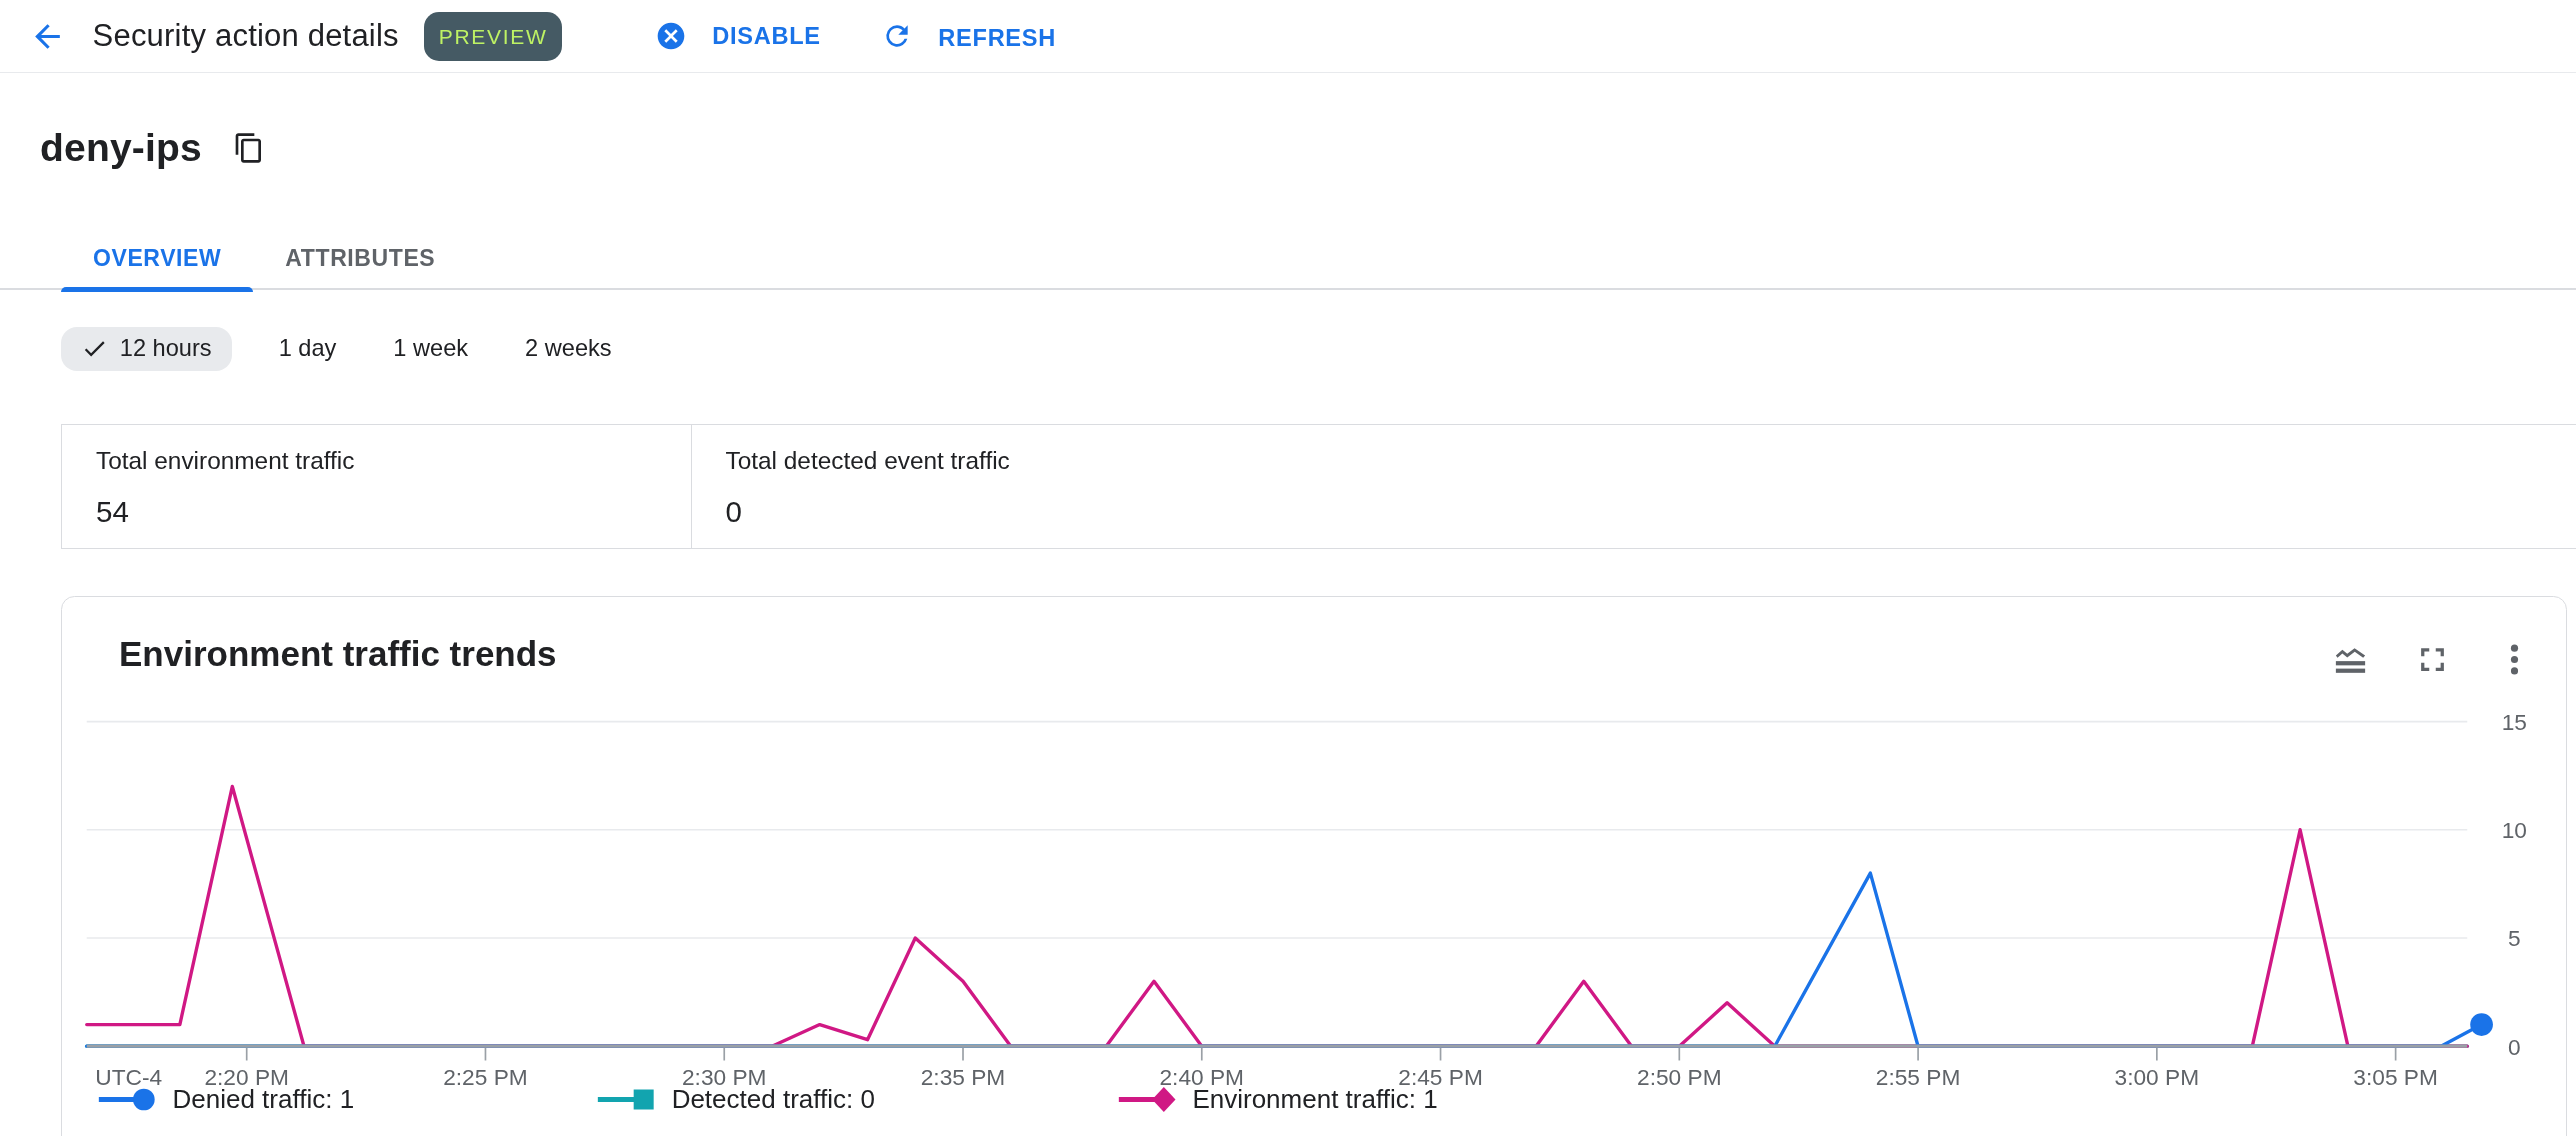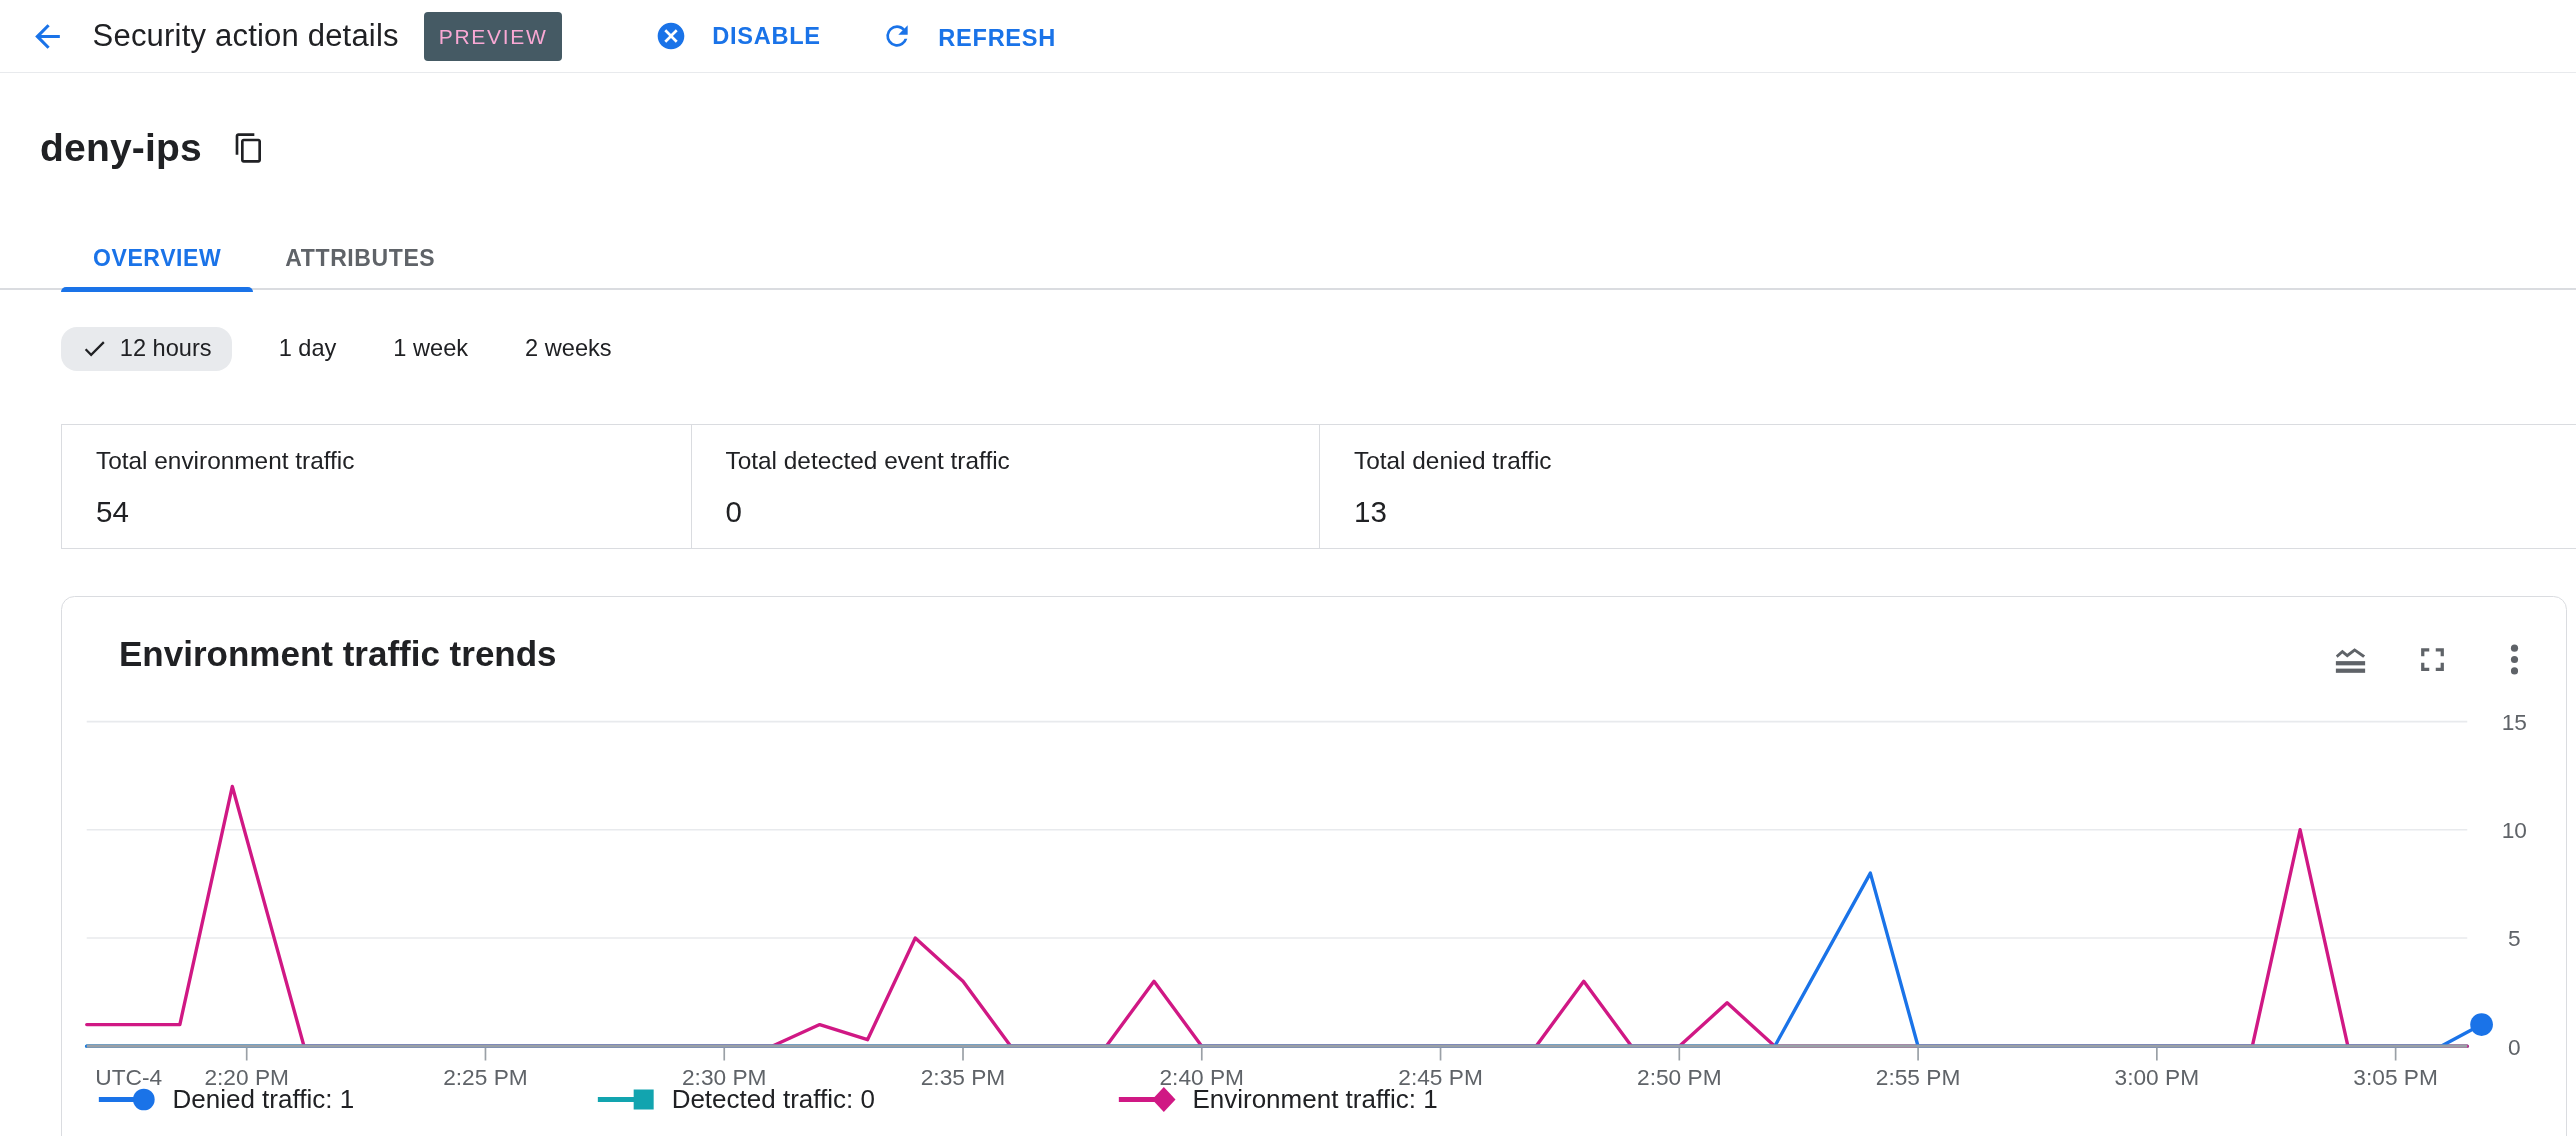--- a/index.html
+++ b/index.html
@@ -6,22 +6,22 @@
   body{
     width:2576px;height:1136px;position:relative;overflow:hidden;
     background:#ffffff;font-family:"Liberation Sans",sans-serif;color:#202124;
   }
   
   .appbar{position:absolute;top:0;left:0;right:0;height:72px;border-bottom:1.7px solid #e8eaed;
     display:flex;align-items:center;background:#fff;}
   .back-btn{margin-left:25px;width:44px;height:44px;display:flex;align-items:center;justify-content:center;
     border:none;background:transparent;cursor:pointer;padding:0;}
   .appbar-title{margin-left:23.6px;font-size:31px;font-weight:400;color:#202124;letter-spacing:0.2px;}
-  .preview-badge{margin-left:25px;background:#455a64;color:#f9a8d4;font-size:21px;font-weight:500;
-    letter-spacing:1.7px;padding:14px 15px;border-radius:4px;line-height:1;}
+  .preview-badge{margin-left:25px;background:#455a64;color:#bef264;font-size:21px;font-weight:500;
+    letter-spacing:1.7px;padding:14px 15px;border-radius:15px;line-height:1;}
   .bar-btn{display:flex;align-items:center;gap:25px;border:none;background:transparent;cursor:pointer;
     color:#1a73e8;font-family:"Liberation Sans",sans-serif;font-size:23.6px;font-weight:700;letter-spacing:0.7px;padding:8.4px 11.8px;}
   .bar-btn.disable{margin-left:81px;}
   .bar-btn.refresh{margin-left:37px;align-items:flex-end;}
   
   .page-heading{position:absolute;top:126px;left:40px;display:flex;align-items:center;gap:30px;}
   .page-heading h1{margin:0;font-size:39px;font-weight:700;color:#202124;letter-spacing:0.2px;}
   .copy-btn{border:none;background:transparent;cursor:pointer;padding:0;width:35px;height:35px;
     display:flex;align-items:center;justify-content:center;}
   
@@ -122,24 +122,20 @@
   </div>
 
 <section class="stats">
     <div class="stat-col">
       <div class="stat-label">Total environment traffic</div>
       <div class="stat-value">54</div>
     </div>
     <div class="stat-col">
       <div class="stat-label">Total detected event traffic</div>
       <div class="stat-value">0</div>
-    </div>
-    <div class="stat-col">
-      <div class="stat-label">Total denied traffic</div>
-      <div class="stat-value">13</div>
     </div>
   </section>
 
 <section class="chart-card">
   <div class="chart-title">Environment traffic trends</div>
   <div class="chart-actions">
     <button class="icon-btn" title="">
       <svg width="39" height="39" viewBox="0 0 24 24">
         <path d="M3 9.5l4-3.5 3 2.5L14.5 5 21 9.5l-1.2 1.4-5.2-3.6-4.6 3.5-3-2.5-3 2.6z" fill="#5f6368"></path>
         <rect x="3" y="13" width="18" height="2.6" fill="#5f6368"></rect>

